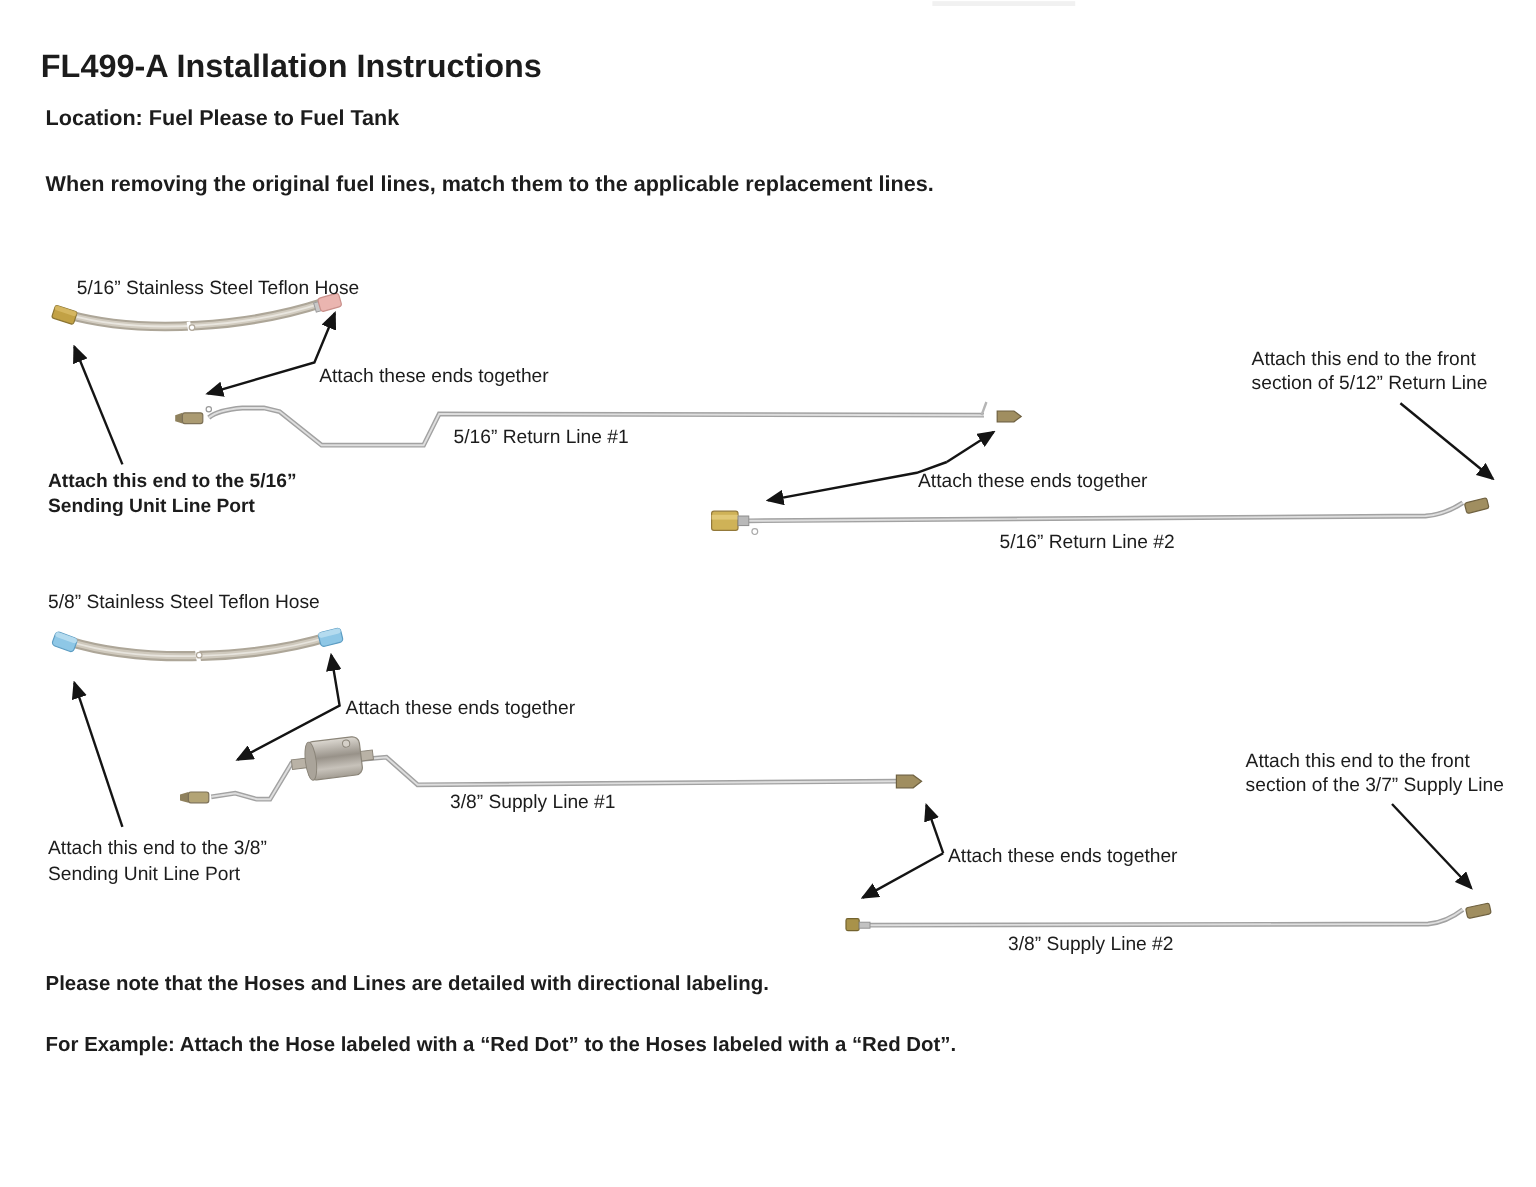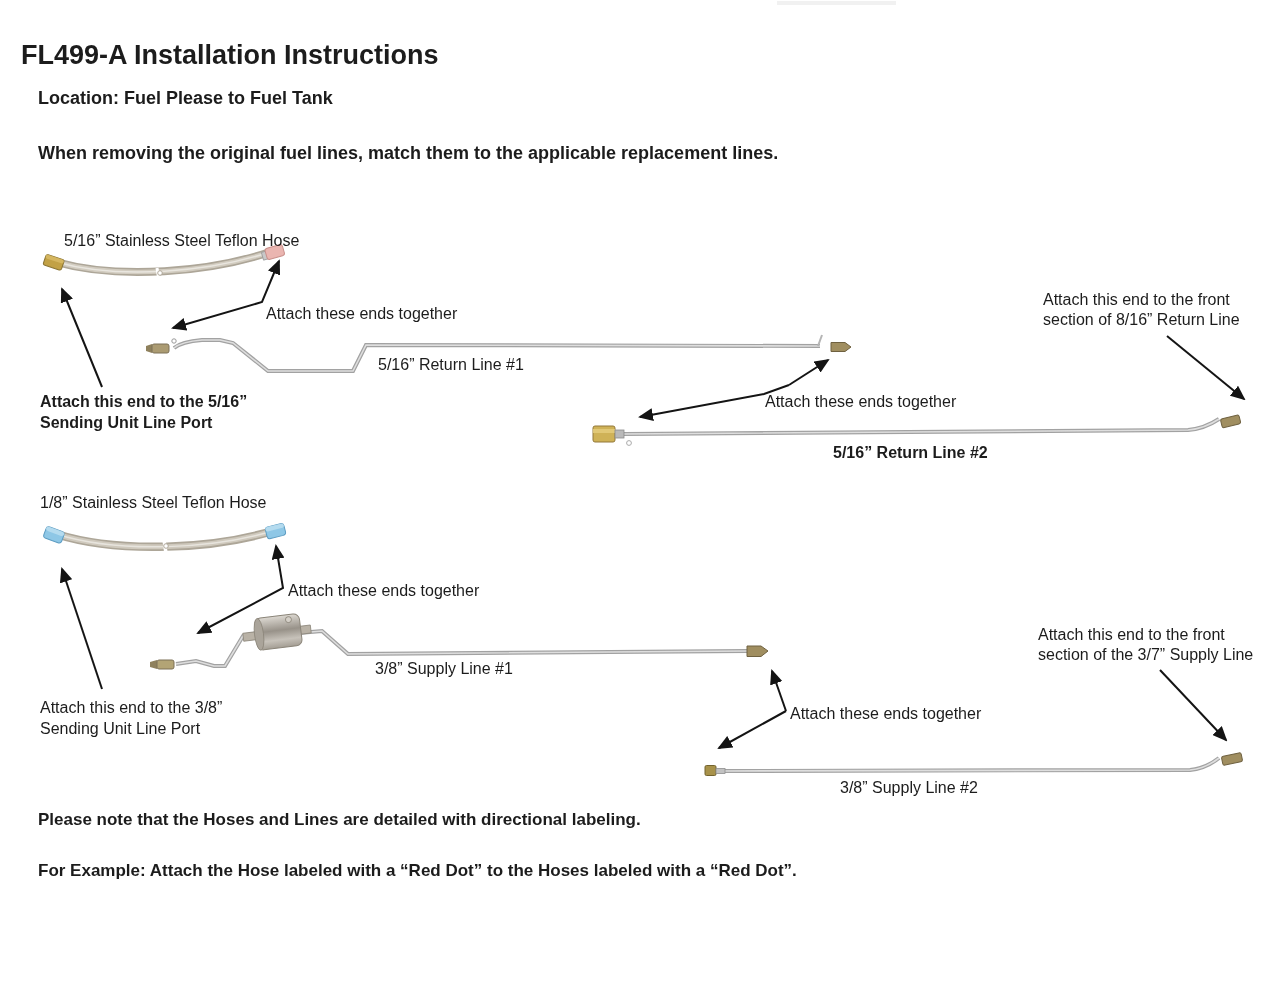--- a/index.html
+++ b/index.html
@@ -15,39 +15,39 @@
   .note{font-size:17px;line-height:23px;}
   .twoline div{white-space:nowrap;}
   #diagram-svg{position:absolute;left:0;top:0;z-index:1;}
   .topbar{position:absolute;left:777px;top:1px;width:119px;height:4px;background:#f1f1f1;z-index:2;}
 </style>
 </head>
 <body>
 
 <div class="topbar"></div>
 
-<div class="lbl b title" style="left:21px;top:40px;text-align:right;">FL499-A Installation Instructions</div>
+<div class="lbl b title" style="left:34px;top:40px;text-align:right;">FL499-A Installation Instructions</div>
 <div class="lbl b h2" style="left:38px;top:87px;">Location: Fuel Please to Fuel Tank</div>
 <div class="lbl b intro" style="left:38px;top:142px;">When removing the original fuel lines, match them to the applicable replacement lines.</div>
 
 <div class="lbl" style="left:31px;top:231px;margin-left:33px;">5/16” Stainless Steel Teflon Hose</div>
 <div class="lbl" style="left:266px;top:304px;">Attach these ends together</div>
 <div class="lbl" style="left:378px;top:355px;">5/16” Return Line #1</div>
 <div class="lbl twoline" style="left:1043px;top:290px;">
   <div>Attach this end to the front</div>
-  <div>section of 8/16” Return Line</div>
+  <div>section of 5/12” Return Line</div>
 </div>
 <div class="lbl twoline" style="left:40px;top:391px;line-height:21px;font-weight:bold;">
   <div>Attach this end to the 5/16”</div>
   <div>Sending Unit Line Port</div>
 </div>
 <div class="lbl" style="left:765px;top:392px;">Attach these ends together</div>
-<div class="lbl" style="left:833px;top:443px;font-weight:bold;">5/16” Return Line #2</div>
+<div class="lbl" style="left:833px;top:443px;">5/16” Return Line #2</div>
 
-<div class="lbl" style="left:40px;top:493px;">1/8” Stainless Steel Teflon Hose</div>
+<div class="lbl" style="left:40px;top:493px;">5/8” Stainless Steel Teflon Hose</div>
 <div class="lbl" style="left:288px;top:581px;">Attach these ends together</div>
 <div class="lbl" style="left:375px;top:659px;">3/8” Supply Line #1</div>
 <div class="lbl twoline" style="left:1038px;top:625px;">
   <div>Attach this end to the front</div>
   <div>section of the 3/7” Supply Line</div>
 </div>
 <div class="lbl twoline" style="left:40px;top:697px;line-height:21px;">
   <div>Attach this end to the 3/8”</div>
   <div>Sending Unit Line Port</div>
 </div>

